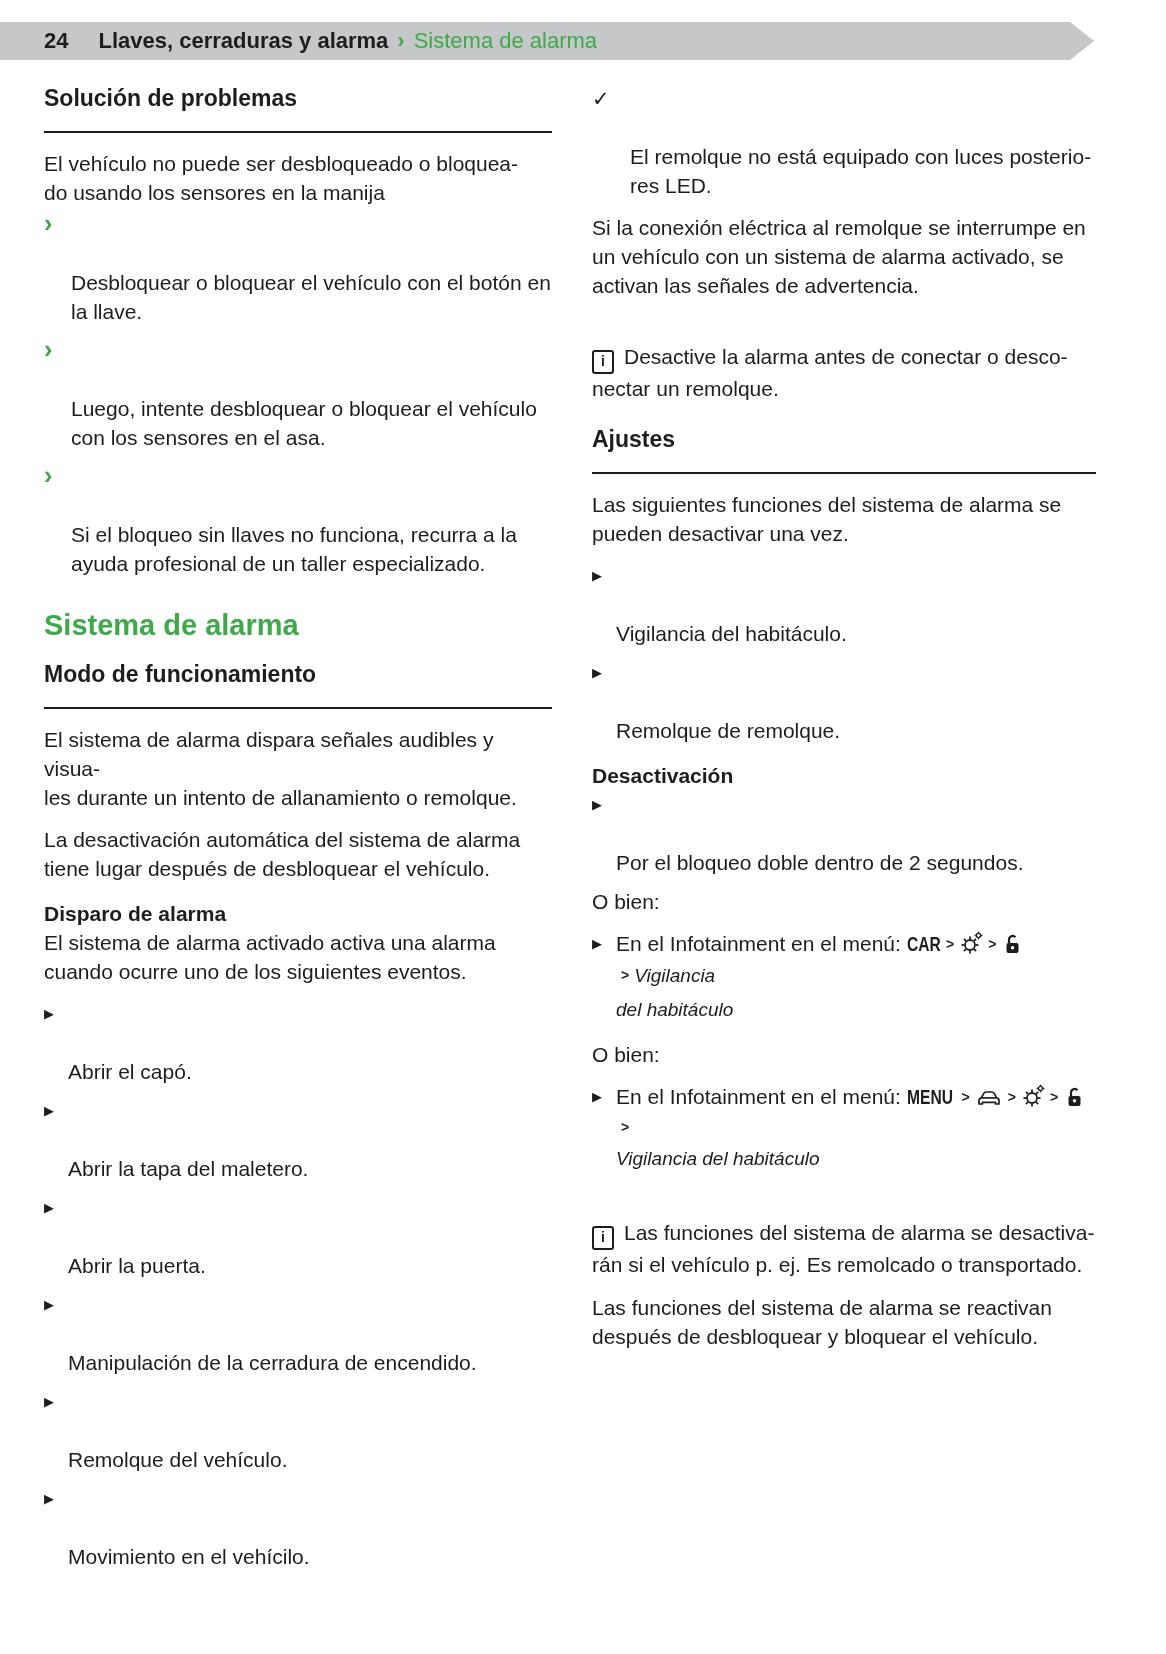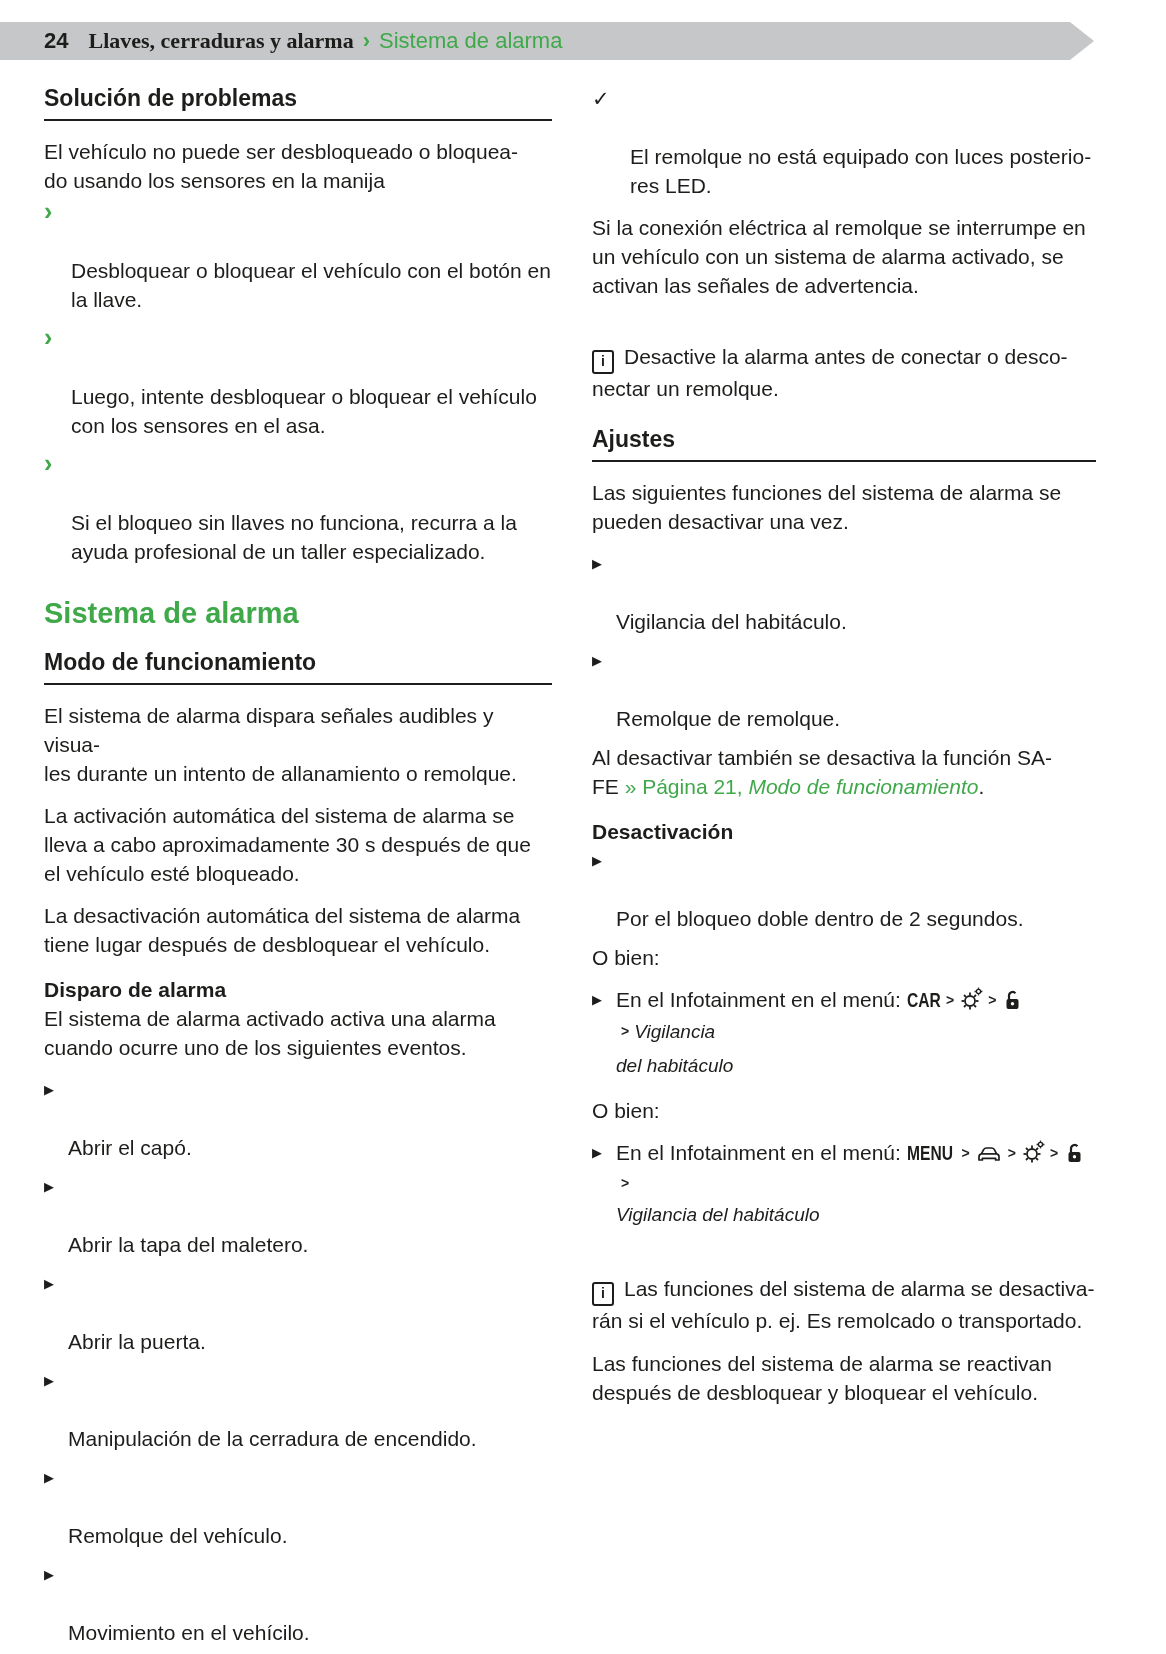--- a/index.html
+++ b/index.html
@@ -8,30 +8,30 @@
     --text:#1D1D1B;
   }
   html,body{margin:0;padding:0;background:#fff;}
   .page{position:relative;width:1166px;height:1654px;background:#fff;overflow:hidden;
         font-family:"Liberation Sans",sans-serif;color:var(--text);}
   
   .topbar{position:absolute;top:22px;left:0;width:1094px;height:38px;background:var(--header-bar);
           clip-path:polygon(0 0,calc(100% - 24px) 0,100% 50%,calc(100% - 24px) 100%,0 100%);
           display:flex;align-items:center;font-size:22px;}
   .topbar .pagenum{margin-left:44px;font-weight:bold;}
-  .topbar .chapter{margin-left:20px;font-weight:bold;font-family:Liberation Serif, serif;}
+  .topbar .chapter{margin-left:30px;font-weight:bold;}
   .topbar .crumb-sep{color:var(--accent-green);font-weight:bold;margin:0 9px;}
   .topbar .section{color:var(--accent-green);}
   
   .col{position:absolute;top:84px;font-size:21px;line-height:29px;}
   .col-left{left:44px;width:508px;}
   .col-right{left:592px;width:504px;}
   
   .h2{font-size:23px;line-height:28px;font-weight:bold;border-bottom:2px solid var(--text);
-      padding-bottom:7px;margin:0 0 16px 0;}
+      padding-bottom:19px;margin:0 0 16px 0;}
   .mt-section{margin-top:22px;}
   .green-h1{color:var(--accent-green);font-size:29px;line-height:34px;font-weight:bold;margin:30px 0 18px 0;}
   .p{margin:0 0 13px 0;white-space:pre-line;}
   .bold-lead{font-weight:normal;white-space:pre-line;margin:0 0 3px 0;}
   .sub-title{font-weight:bold;margin:16px 0 0 0;}
   
   .li{position:relative;margin:0 0 10px 0;white-space:pre-line;}
   .li .marker{position:absolute;left:0;top:0;line-height:29px;}
   .step{padding-left:27px;}
   .step .marker{color:var(--accent-green);font-weight:bold;font-size:25px;line-height:27px;}
@@ -92,23 +92,20 @@
       <span>Si el bloqueo sin llaves no funciona, recurra a la
 ayuda profesional de un taller especializado.</span>
     </div>
 
     <h1 class="green-h1">Sistema de alarma</h1>
 
     <h2 class="h2">Modo de funcionamiento</h2>
 
     <p class="p">El sistema de alarma dispara señales audibles y visua-
 les durante un intento de allanamiento o remolque.</p>
-    <p class="p">La activación automática del sistema de alarma se
-lleva a cabo aproximadamente 30 s después de que
-el vehículo esté bloqueado.</p>
     <p class="p">La desactivación automática del sistema de alarma
 tiene lugar después de desbloquear el vehículo.</p>
 
     <p class="sub-title">Disparo de alarma</p>
     <p class="p">El sistema de alarma activado activa una alarma
 cuando ocurre uno de los siguientes eventos.</p>
 
     <div class="li tri">
       <span class="marker">▶</span>
       <span>Abrir el capó.</span>
@@ -160,22 +157,20 @@
 
     <div class="li tri">
       <span class="marker">▶</span>
       <span>Vigilancia del habitáculo.</span>
     </div>
     <div class="li tri">
       <span class="marker">▶</span>
       <span>Remolque de remolque.</span>
     </div>
 
-    <p class="p"><span>Al desactivar también se desactiva la función SA-
-FE </span><span class="xref">» Página 21, </span><span class="xref italic">Modo de funcionamiento</span><span>.</span></p>
 
     <p class="sub-title" style="">Desactivación</p>
     <div class="li tri">
       <span class="marker">▶</span>
       <span>Por el bloqueo doble dentro de 2 segundos.</span>
     </div>
 
     <p class="p">O bien:</p>
 
     <div class="menu-line">

